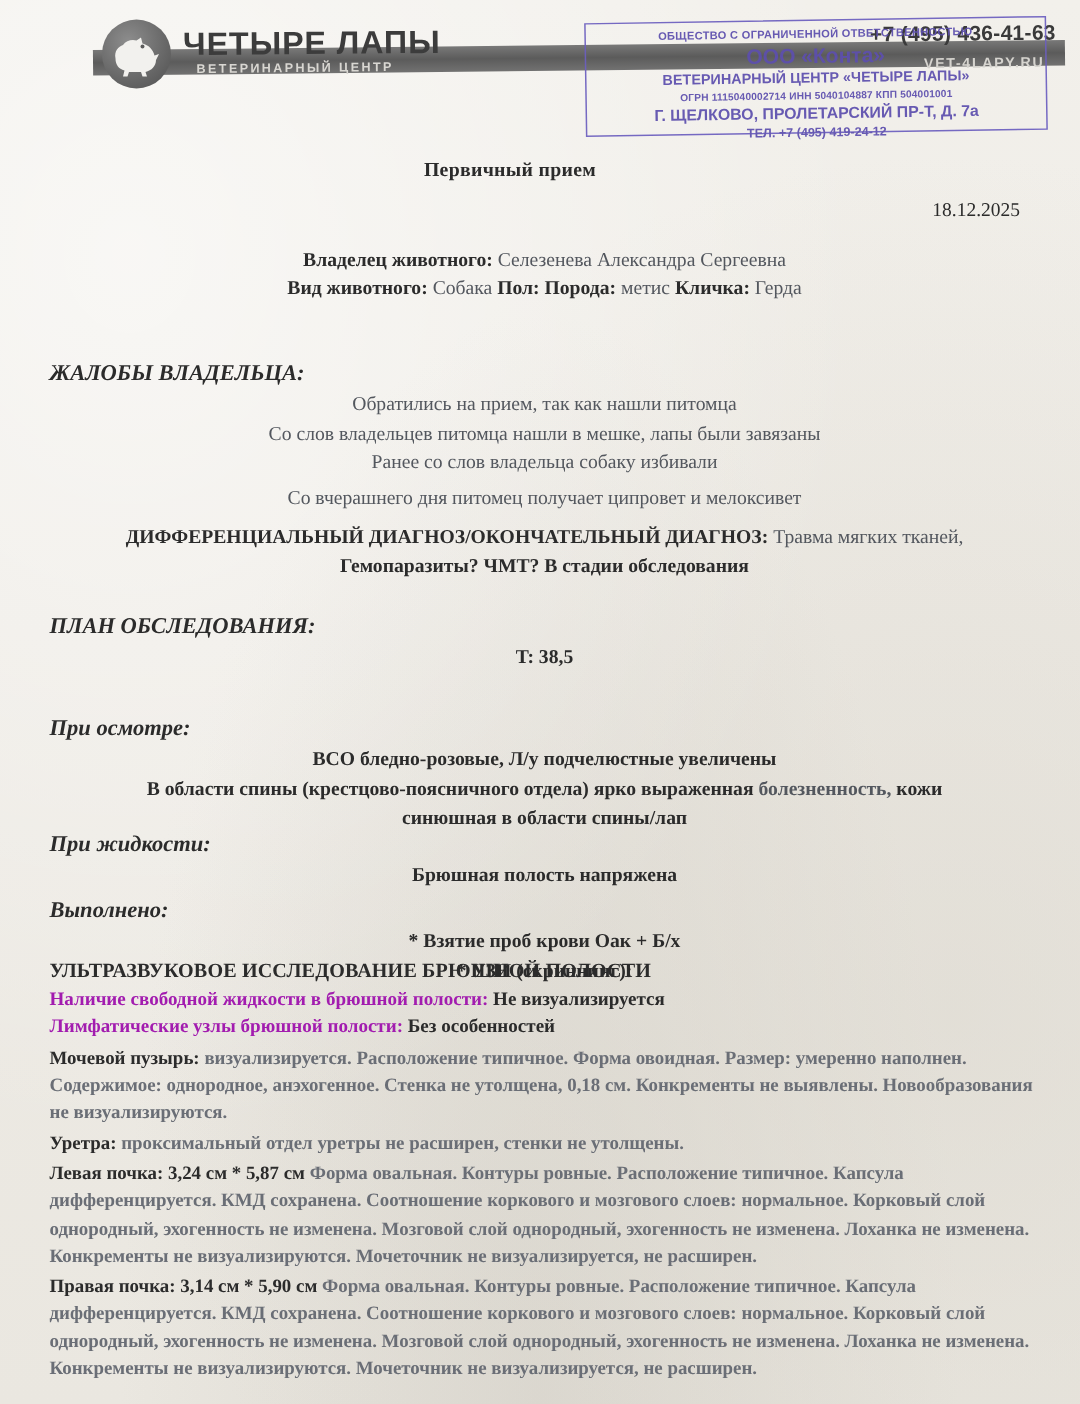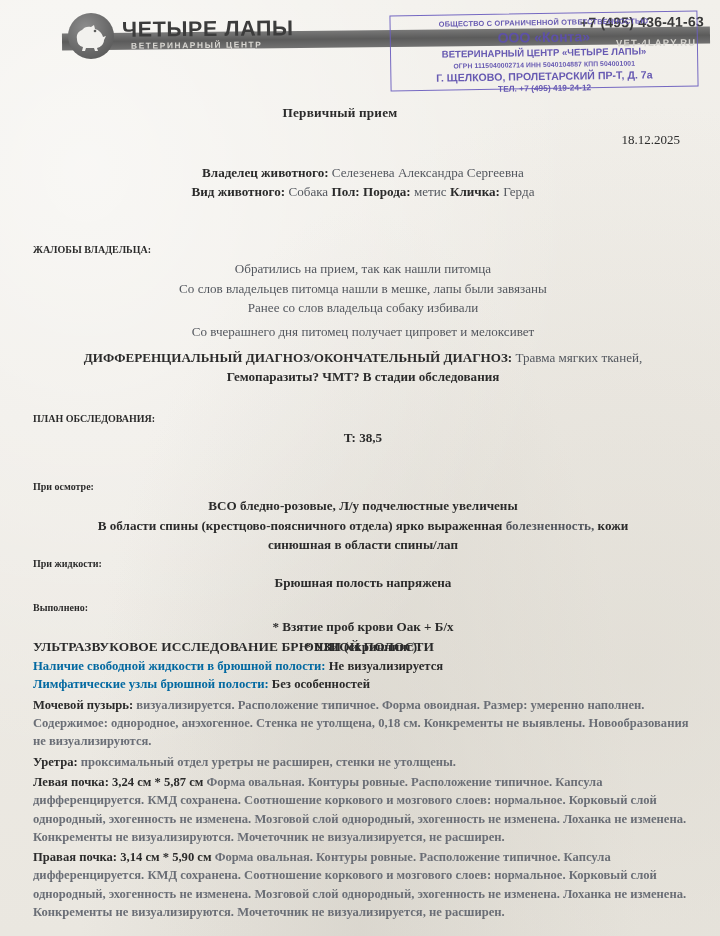--- a/index.html
+++ b/index.html
@@ -196,44 +196,45 @@
   #owner-block      { top: 163px; }
   #complaints-block { top: 240px; }
   #meds-block       { top: 322px; }
   #diagnosis-block  { top: 348px; }
   #plan-block       { top: 409px; }
   #exam-block       { top: 477px; }
   #performed-block  { top: 598px; }
   #usg-block        { top: 637px; }
 
   .section-head {
-    font-size: 10px;
+    font-size: 15px;
     font-weight: bold;
     line-height: 19.3px;
+    font-style: italic;
   }
   .usg-title {
     font-size: 13.4px;
     font-weight: bold;
     line-height: 19.6px;
     letter-spacing: .1px;
   }
   .usg-line {
     font-size: 12.7px;
     line-height: 18.6px;
     font-weight: bold;
   }
   .organ {
     font-size: 12.6px;
     line-height: 18.3px;
     font-weight: bold;
     margin-top: 2px;
   }
   .organ .faded { color: #6a6e76; font-weight: bold; }
 
-  .usg-line .faded { color: #0369a1; margin-top: 28px; }
+  .usg-line .faded { color: #a21caf; margin-top: 28px; }
 </style>
 </head>
 <body>
 
 <div class="paper-texture"></div>
 
 <div class="sheet">
 
   <div class="letterhead">
     <div class="brand-band"></div>

